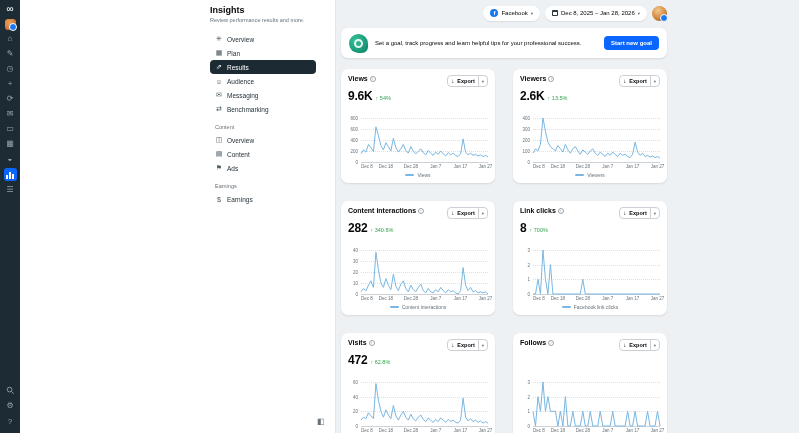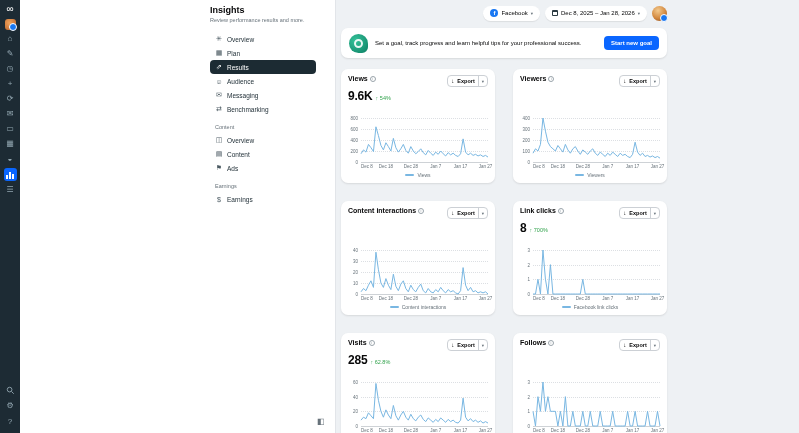--- a/index.html
+++ b/index.html
@@ -243,20 +243,24 @@
             <span class="card-title">Viewers</span>
             <span class="info-icon">i</span>
           </div>
           <button class="export-btn">
             <span class="dl">↓</span>
             <span class="lbl">Export</span>
             <span class="sep"></span>
             <span class="chev">▾</span>
           </button>
         </div>
+        <div class="metric">
+          <span class="metric-value">2.6K</span>
+          <span class="metric-delta"><span>↑</span> <span>13.5%</span></span>
+        </div>
         <div class="chart">
           <div class="y-axis">
               <span style="top: 100%;">0</span>
               <span style="top: 75%;">100</span>
               <span style="top: 50%;">200</span>
               <span style="top: 25%;">300</span>
               <span style="top: 0%;">400</span>
             </div>
           <div class="plot">
               <div class="gridline baseline" style="top: 100%;"></div>
@@ -289,20 +293,24 @@
             <span class="card-title">Content interactions</span>
             <span class="info-icon">i</span>
           </div>
           <button class="export-btn">
             <span class="dl">↓</span>
             <span class="lbl">Export</span>
             <span class="sep"></span>
             <span class="chev">▾</span>
           </button>
         </div>
+        <div class="metric">
+          <span class="metric-value">282</span>
+          <span class="metric-delta"><span>↑</span> <span>340.6%</span></span>
+        </div>
         <div class="chart">
           <div class="y-axis">
               <span style="top: 100%;">0</span>
               <span style="top: 75%;">10</span>
               <span style="top: 50%;">20</span>
               <span style="top: 25%;">30</span>
               <span style="top: 0%;">40</span>
             </div>
           <div class="plot">
               <div class="gridline baseline" style="top: 100%;"></div>
@@ -384,21 +392,21 @@
             <span class="info-icon">i</span>
           </div>
           <button class="export-btn">
             <span class="dl">↓</span>
             <span class="lbl">Export</span>
             <span class="sep"></span>
             <span class="chev">▾</span>
           </button>
         </div>
         <div class="metric">
-          <span class="metric-value">285</span>
+          <span class="metric-value">472</span>
           <span class="metric-delta"><span>↑</span> <span>62.8%</span></span>
         </div>
         <div class="chart">
           <div class="y-axis">
               <span style="top: 100%;">0</span>
               <span style="top: 66.6667%;">20</span>
               <span style="top: 33.3333%;">40</span>
               <span style="top: 0%;">60</span>
             </div>
           <div class="plot">

